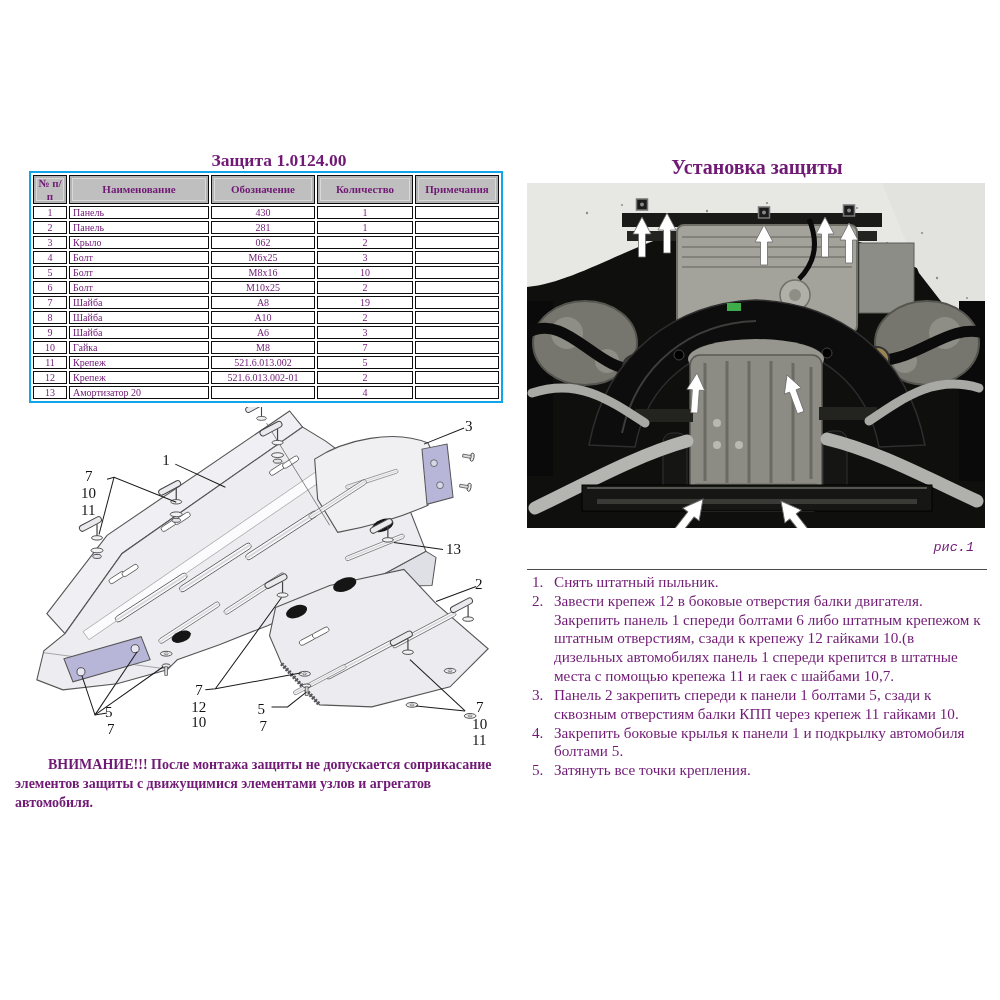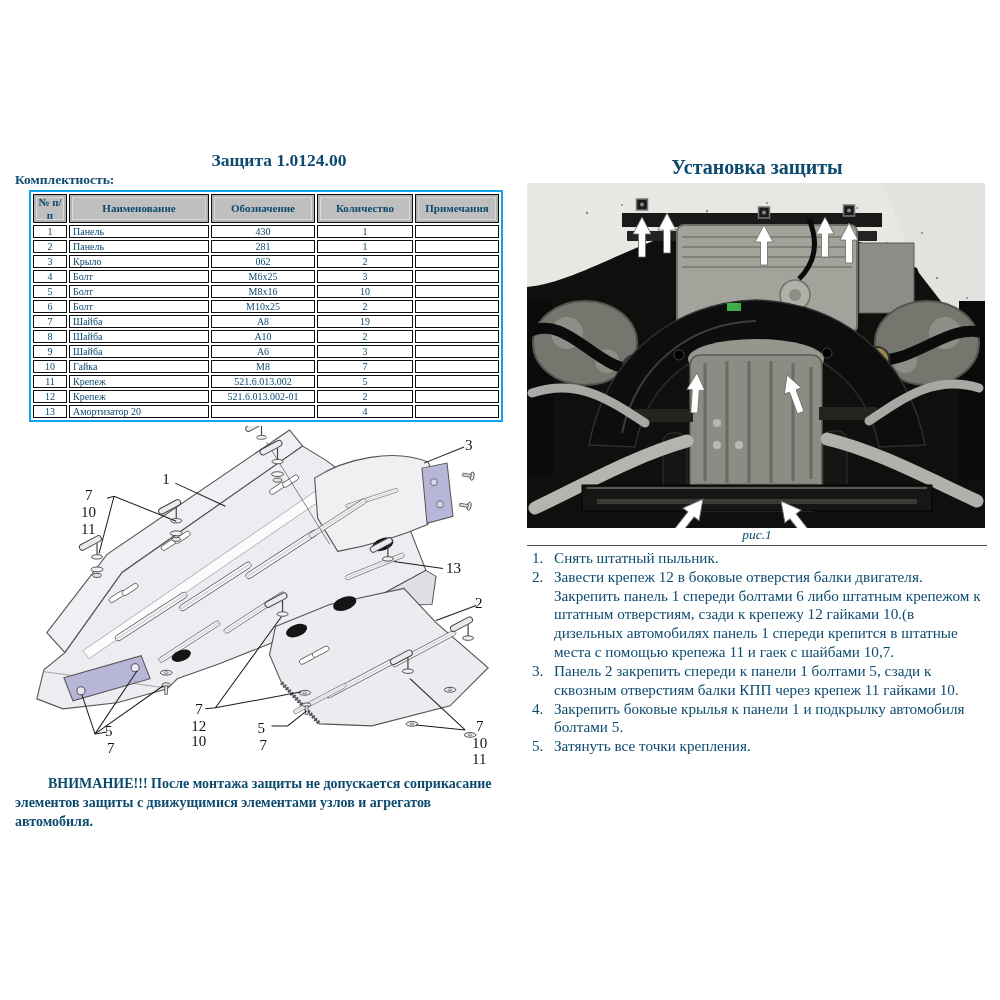--- a/index.html
+++ b/index.html
@@ -1,17 +1,17 @@
 <!DOCTYPE html>
 <html><head>
 <meta charset="utf-8">
 <style>
   html,body{margin:0;padding:0;background:#fff;}
   .page{position:relative;width:1000px;height:1000px;background:#fff;overflow:hidden;
-        font-family:"Liberation Serif","DejaVu Serif",serif;color:#0c4a6e;}
+        font-family:"Liberation Serif","DejaVu Serif",serif;color:#701a75;}
   
   .col-left{position:absolute;left:15px;top:150px;width:492px;}
   .doc-title{margin:0;padding-left:36px;text-align:center;font-size:17.5px;font-weight:bold;}
   .applic{margin:3px 0 0 0;font-size:13.5px;}
   .applic b{font-weight:bold;}
   .applic i{font-weight:bold;font-style:italic;}
   .kit{margin:1px 0 2px 0;font-size:13.5px;font-weight:bold;}
   table.parts{border-collapse:separate;border-spacing:2px;border:2px solid #0ea5e9;
               margin-left:14px;background:#fff;}
   table.parts th{background:#bfbfbf;border:1px solid #0d0d0d;font-size:11px;font-weight:bold;
@@ -21,36 +21,35 @@
   col.c0{width:34px}col.c1{width:140px}col.c2{width:104px}col.c3{width:96px}col.c4{width:84px}
   table.parts td:nth-child(1),table.parts td:nth-child(3),table.parts td:nth-child(4){text-align:center;}
   table.parts td:nth-child(2){text-align:left;}
   .diagram-wrap{margin:4px 0 0 3px;}
   .warning{margin:4px 0 0 0;width:486px;font-size:14px;font-weight:bold;line-height:1.33;
            text-indent:33px;}
   
   .col-right{position:absolute;left:527px;top:156px;width:460px;}
   .inst-title{margin:0;text-align:center;font-size:20px;font-weight:bold;}
   .photo-wrap{margin-top:4px;line-height:0;}
-  .fig-caption{margin:0;text-align:center;font-style:italic;font-size:13.5px;line-height:1.1;}
+  .fig-caption{margin:13px;text-align:right;font-style:italic;font-size:13.5px;line-height:1.1;font-family:Liberation Mono, monospace;}
   .sep{border:none;border-top:1.5px solid #4a4a4a;margin:2px 0 3px 0;}
   ol.steps{margin:0;padding:0;list-style:none;counter-reset:step;font-size:15.2px;line-height:1.24;}
   ol.steps li{counter-increment:step;position:relative;padding-left:27px;margin:0;}
   ol.steps li::before{content:counter(step) ".";position:absolute;left:5px;}
   
   text.callout{font-family:"Liberation Serif",serif;font-size:15px;fill:#111;}
 </style>
 </head>
 <body>
 
 <div class="page">
 
   <div class="col-left">
     <h1 class="doc-title">Защита 1.0124.00</h1>
-    <p class="kit">Комплектность:</p>
 
     <table class="parts">
       <colgroup>
           <col class="c0">
           <col class="c1">
           <col class="c2">
           <col class="c3">
           <col class="c4">
         </colgroup>
     <thead>

